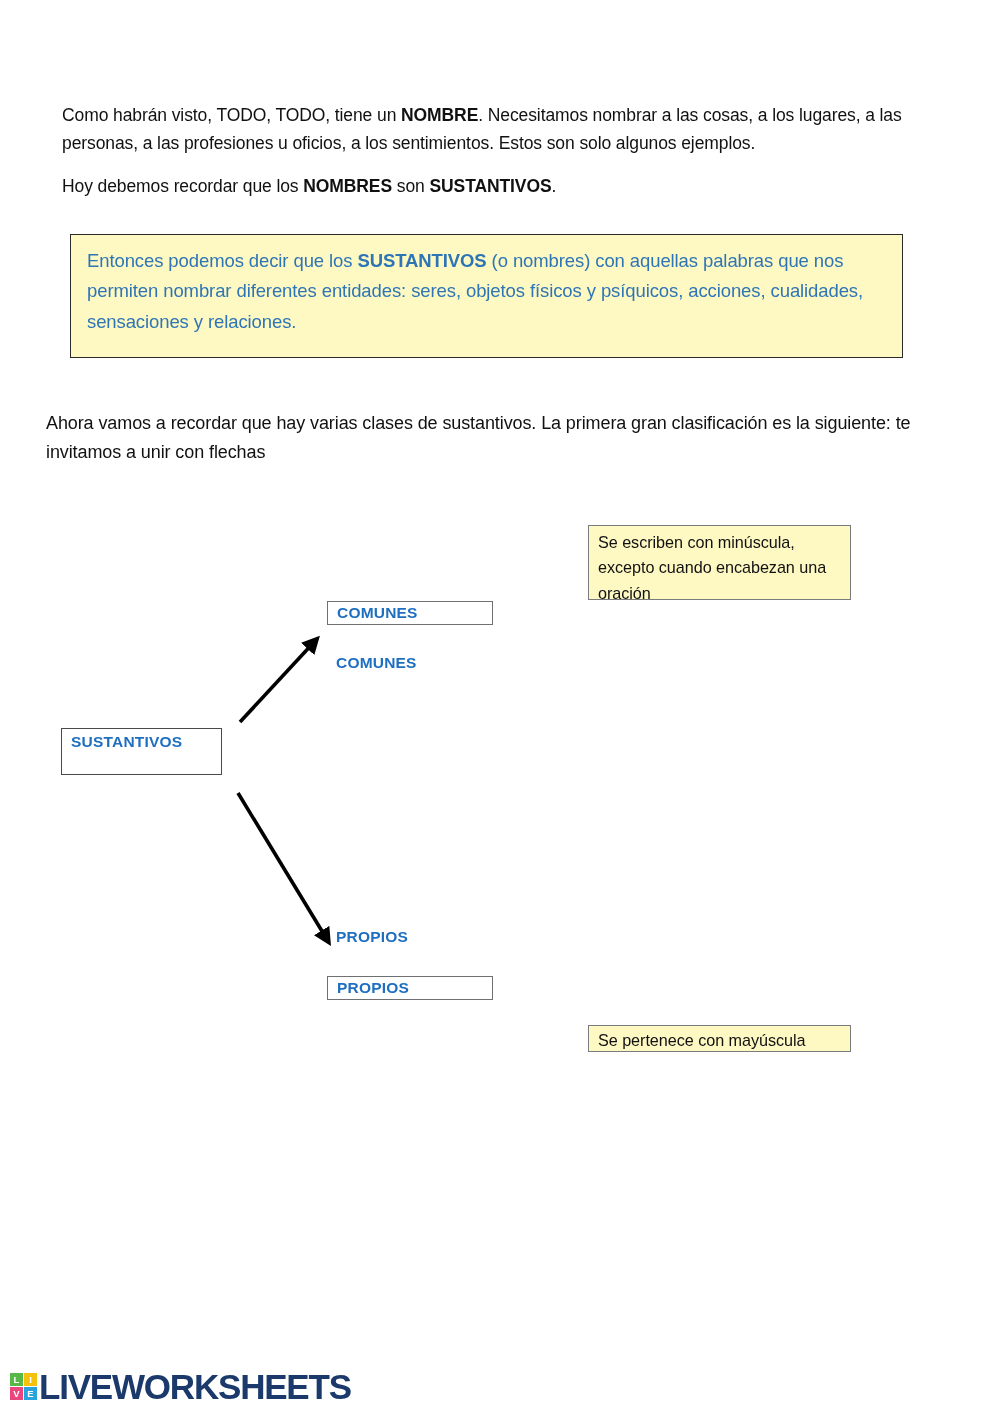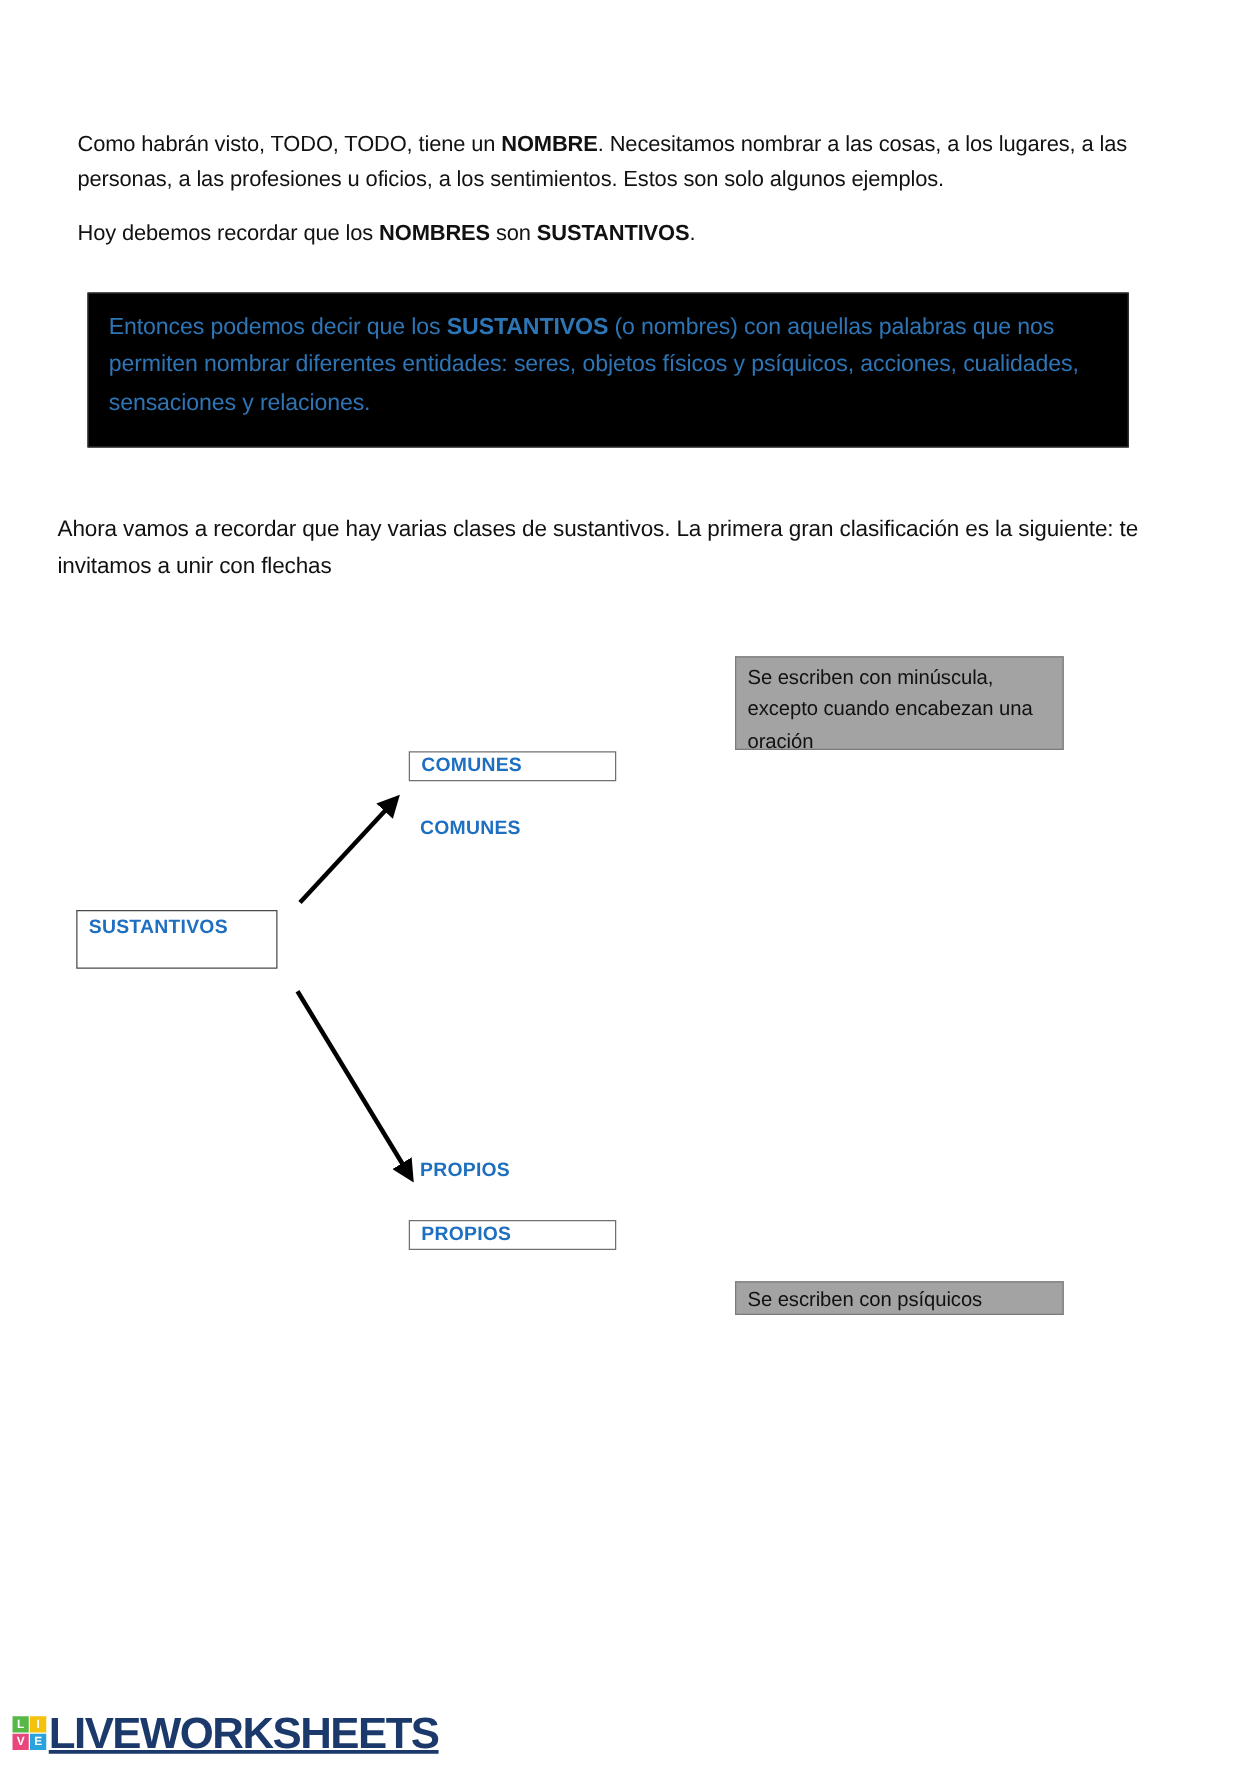--- a/index.html
+++ b/index.html
@@ -35,21 +35,21 @@
 
   
   #definition-box {
     position: absolute;
     left: 70px;
     top: 234px;
     width: 833px;
     height: 124px;
     border: 1.4px solid #2b2b2b;
     box-sizing: border-box;
-    background: #000000;
+    background: #fef9c3;
   }
   #definition-text {
     position: absolute;
     left: 16px;
     top: 11px;
     width: 800px;
     font-size: 18.5px;
     line-height: 1.64;
     color: #2e75b6;
     letter-spacing: -0.1px;
@@ -114,21 +114,21 @@
     letter-spacing: 0.2px;
   }
   #label-comunes { left: 336px; top: 654px; }
   #label-propios { left: 336px; top: 928px; }
 
   
   .desc-box {
     position: absolute;
     box-sizing: border-box;
     border: 1.2px solid #7a7b7d;
-    background: #a3a3a3;
+    background: #fef9c3;
     font-size: 16.2px;
     line-height: 1.56;
     color: #111111;
     padding: 4px 8px 4px 9px;
     letter-spacing: -0.05px;
   }
   #desc-box-1 { left: 588px; top: 525px; width: 263px; height: 75px; }
   #desc-box-2 { left: 588px; top: 650px; width: 263px; height: 77px; }
   #desc-box-3 { left: 588px; top: 778px; width: 263px; height: 196px; }
   #desc-box-4 { left: 588px; top: 1025px; width: 263px; height: 27px; padding-top: 2px; }
@@ -161,21 +161,20 @@
   #logo-sq-l { background: #57b847; }
   #logo-sq-i { background: #f4c20d; }
   #logo-sq-v { background: #e8467c; }
   #logo-sq-e { background: #29a3dc; }
   #logo-wordmark {
     font-size: 35px;
     font-weight: 700;
     color: #1b3a6b;
     letter-spacing: -1.2px;
     line-height: 1;
-    text-decoration: underline;
   }
 </style>
 </head>
 <body>
 
 <div id="page">
 
   <div class="para" id="intro-para-2">Hoy debemos recordar que los <b>NOMBRES</b> son <b>SUSTANTIVOS</b>.</div>
 
   <div class="para" id="intro-para-1">Como habrán visto, TODO, TODO, tiene un <b>NOMBRE</b>.  Necesitamos nombrar a las cosas, a los lugares, a las personas, a las profesiones u oficios, a los sentimientos. Estos son solo algunos ejemplos.</div>
@@ -208,21 +207,21 @@
   <div class="node-box" id="node-propios-box">PROPIOS</div>
 
   <div class="drop-label" id="label-comunes">COMUNES</div>
 
   <div class="drop-label" id="label-propios">PROPIOS</div>
 
   <div class="desc-box" id="desc-box-1">Se escriben con minúscula, excepto cuando encabezan una oración</div>
 
 
 
-  <div class="desc-box" id="desc-box-4">Se escriben con psíquicos</div>
+  <div class="desc-box" id="desc-box-4">Se pertenece con mayúscula</div>
 
   <div id="footer-logo">
     <div id="logo-squares">
       <div class="logo-sq" id="logo-sq-l">L</div>
       <div class="logo-sq" id="logo-sq-i">I</div>
       <div class="logo-sq" id="logo-sq-v">V</div>
       <div class="logo-sq" id="logo-sq-e">E</div>
     </div>
     <div id="logo-wordmark">LIVEWORKSHEETS</div>
   </div>

